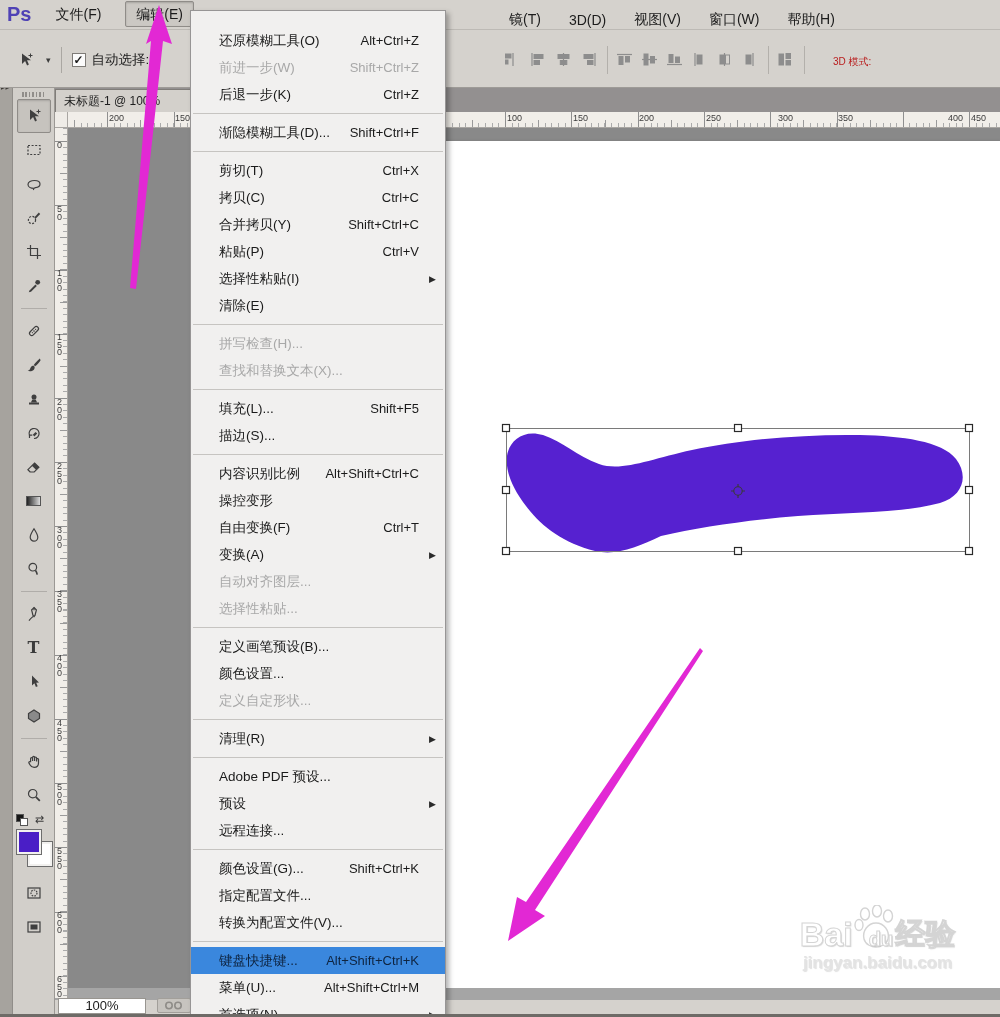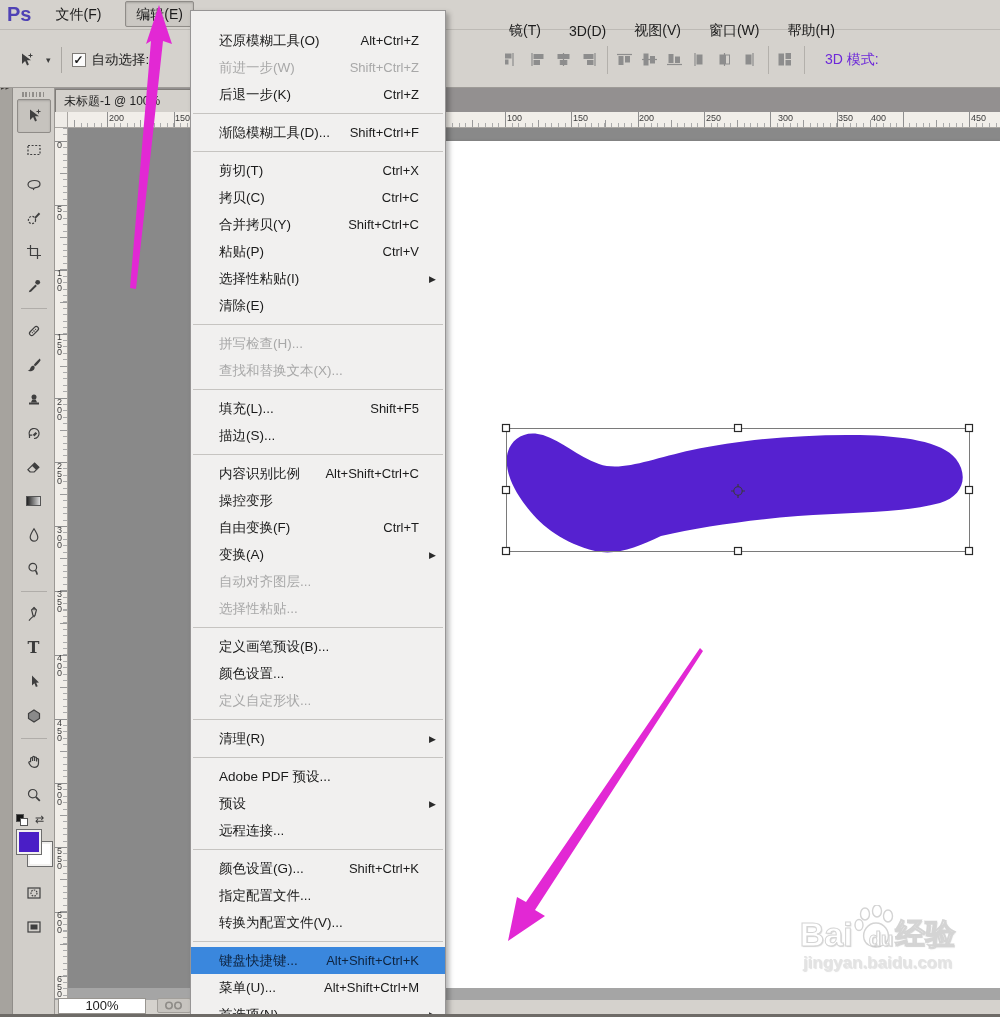--- a/index.html
+++ b/index.html
@@ -7,37 +7,37 @@
   body { font-family:"Liberation Sans", sans-serif; overflow:hidden; background:#d5d2cd; }
   #app { position:relative; width:1000px; height:1017px; background:#d5d2cd; overflow:hidden; }
 
   
   #menubar { position:absolute; left:0; top:0; width:1000px; height:30px; background:#d5d2cd;
              border-bottom:1px solid #bdbab5; display:flex; align-items:center; z-index:5; }
   #ps-logo { font-size:20px; font-weight:bold; color:#4f42b5; margin-left:7px; letter-spacing:0px; }
   .mb-item { font-size:14px; color:#1c1c1c; padding:4px 10px; margin-left:14px; }
   .mb-item.active { background:#cbc8c3; border:1px solid #8f8c88; border-radius:2px;
                     box-shadow: inset 0 1px 2px rgba(0,0,0,.18); }
-  #menubar-right { position:absolute; left:503px; top:11px; height:40px; display:flex; align-items:center; }
+  #menubar-right { position:absolute; left:503px; top:0; height:40px; display:flex; align-items:center; }
   #menubar-right .mb-item { margin-left:0; margin-right:16px; padding:4px 6px; }
 
   
   #optionsbar { position:absolute; left:0; top:31px; width:1000px; height:57px; background:#d5d2cd;
                 border-bottom:1px solid #9e9b97; z-index:4; }
   #opt-left { position:absolute; left:18px; top:0; height:57px; display:flex; align-items:center; }
   .vsep { width:1px; height:26px; background:#aaa7a2; margin:0 10px; }
   #move-caret { font-size:9px; color:#3c3c3c; margin-left:4px; }
   #auto-select-check { width:14px; height:14px; background:#fbfbfb; border:1px solid #7e7b77;
                        display:flex; align-items:center; justify-content:center; font-size:12px;
                        font-weight:bold; color:#1a1a1a; margin-right:6px; }
   #auto-select-label { font-size:13.5px; color:#1c1c1c; }
   #opt-right { position:absolute; left:505px; top:0; height:57px; display:flex; align-items:center; }
   .ob-icon { margin-right:8px; display:flex; align-items:center; }
   .ob-sep { width:1px; height:28px; background:#b3b0ab; margin:0 8px 0 2px; }
-  #mode-label { font-size:14px; color:#6d28d9; margin-left:12px; }
+  #mode-label { font-size:10px; color:#b91c1c; margin-left:20px; }
 
   
   #dock-strip { position:absolute; left:0; top:31px; width:13px; height:986px; background:#a6a39e;
                 border-right:1px solid #908d89; z-index:3; }
   #dock-strip .grip { position:absolute; left:2px; top:6px; width:8px; height:26px;
       background:repeating-linear-gradient(180deg,#8b8884 0 2px, transparent 2px 4px); }
   #dock-chevrons { position:absolute; left:1px; top:52px; font-size:7px; color:#3f3c38; letter-spacing:-1px; }
 
   
   #toolbar { position:absolute; left:13px; top:88px; width:42px; height:929px; background:#d2cfca;
@@ -393,21 +393,21 @@
   <div id="ruler-corner"></div>
   <div id="hruler">
       <span class="hlab" style="left: 41px;">200</span>
       <span class="hlab" style="left: 107px;">150</span>
       <span class="hlab" style="left: 439px;">100</span>
       <span class="hlab" style="left: 505px;">150</span>
       <span class="hlab" style="left: 571px;">200</span>
       <span class="hlab" style="left: 638px;">250</span>
       <span class="hlab" style="left: 704px; padding-left: 6px;">300</span>
       <span class="hlab" style="left: 770px;">350</span>
-      <span class="hlab" style="left: 803px;">400</span>
+      <span class="hlab" style="left: 880px;">400</span>
       <span class="hlab" style="left: 903px;">450</span>
     </div>
   <div id="vruler">
       <span class="vlab" style="top: 14px;">0</span>
       <span class="vlab" style="top: 78px;">5
 0</span>
       <span class="vlab" style="top: 142px;">1
 0
 0</span>
       <span class="vlab" style="top: 206px;">1

